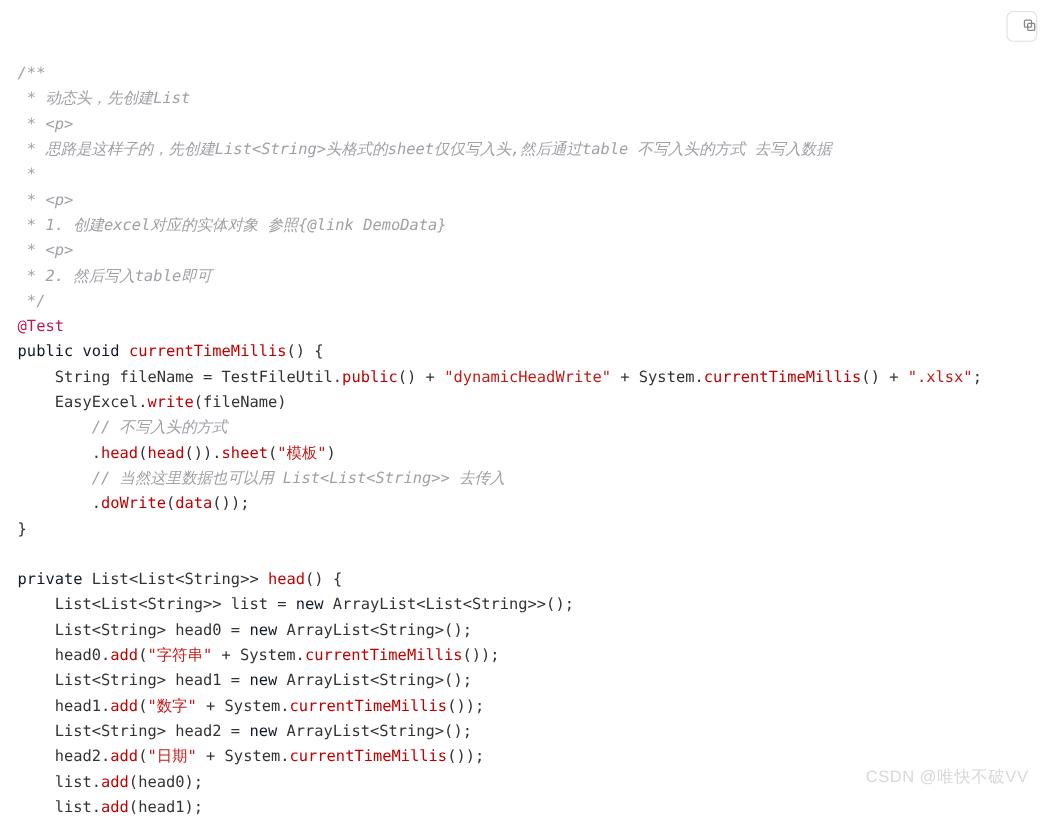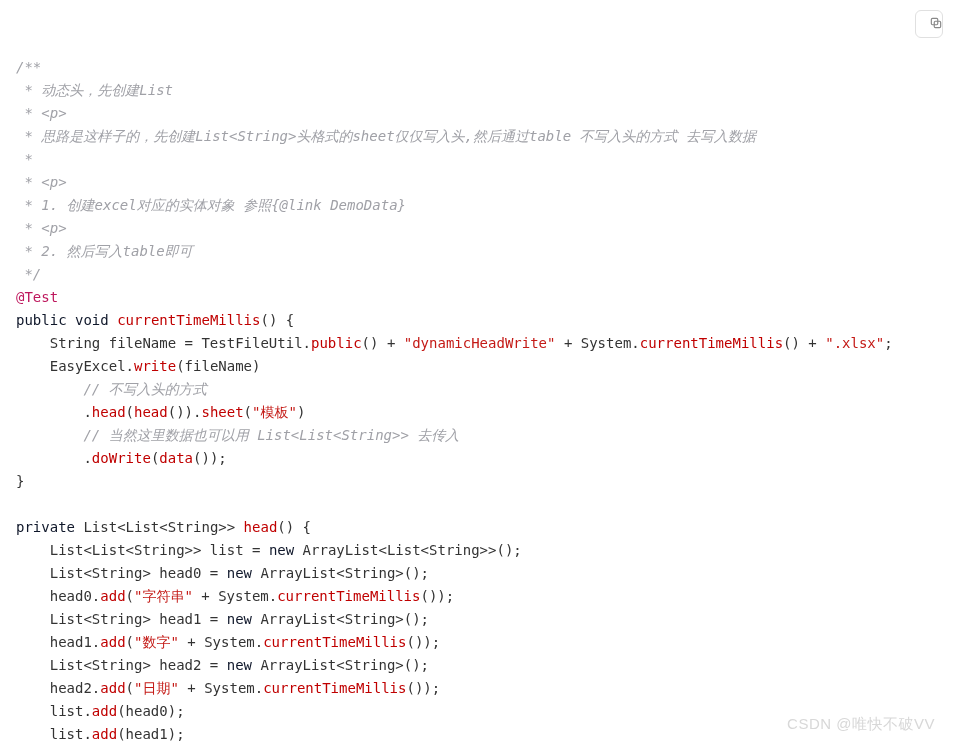--- a/index.html
+++ b/index.html
@@ -37,21 +37,21 @@
   .copy-btn svg { width: 14px; height: 14px; }
   .c-comment { color: #a0a1a7; font-style: italic; }
   .c-annotation { color: #be185d; }
   .c-keyword { color: #0f172a; }
   .c-method-decl { color: #c00000; }
   .c-string { color: #c41a16; }
   .c-call { color: #c00000; }
   .c-plain { color: #333; }
   .watermark {
     position: absolute;
-    bottom: 7px;
+    bottom: 24px;
     right: 22px;
     color: #d8d8d8;
     font-size: 15px;
     font-family: Arial, sans-serif;
     letter-spacing: 0.5px;
     pointer-events: none;
     user-select: none;
   }
 </style>
 </head>

